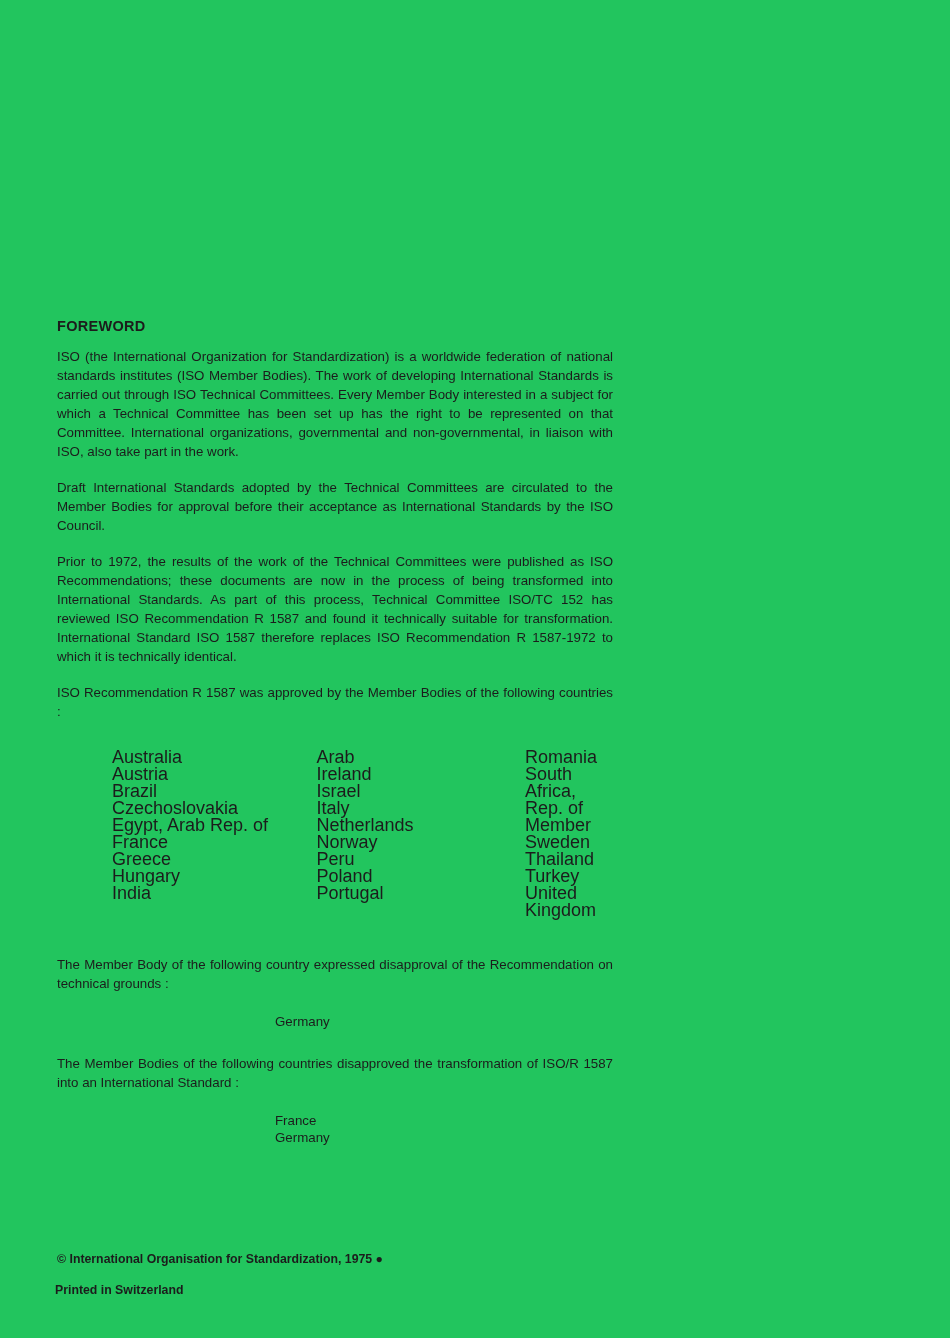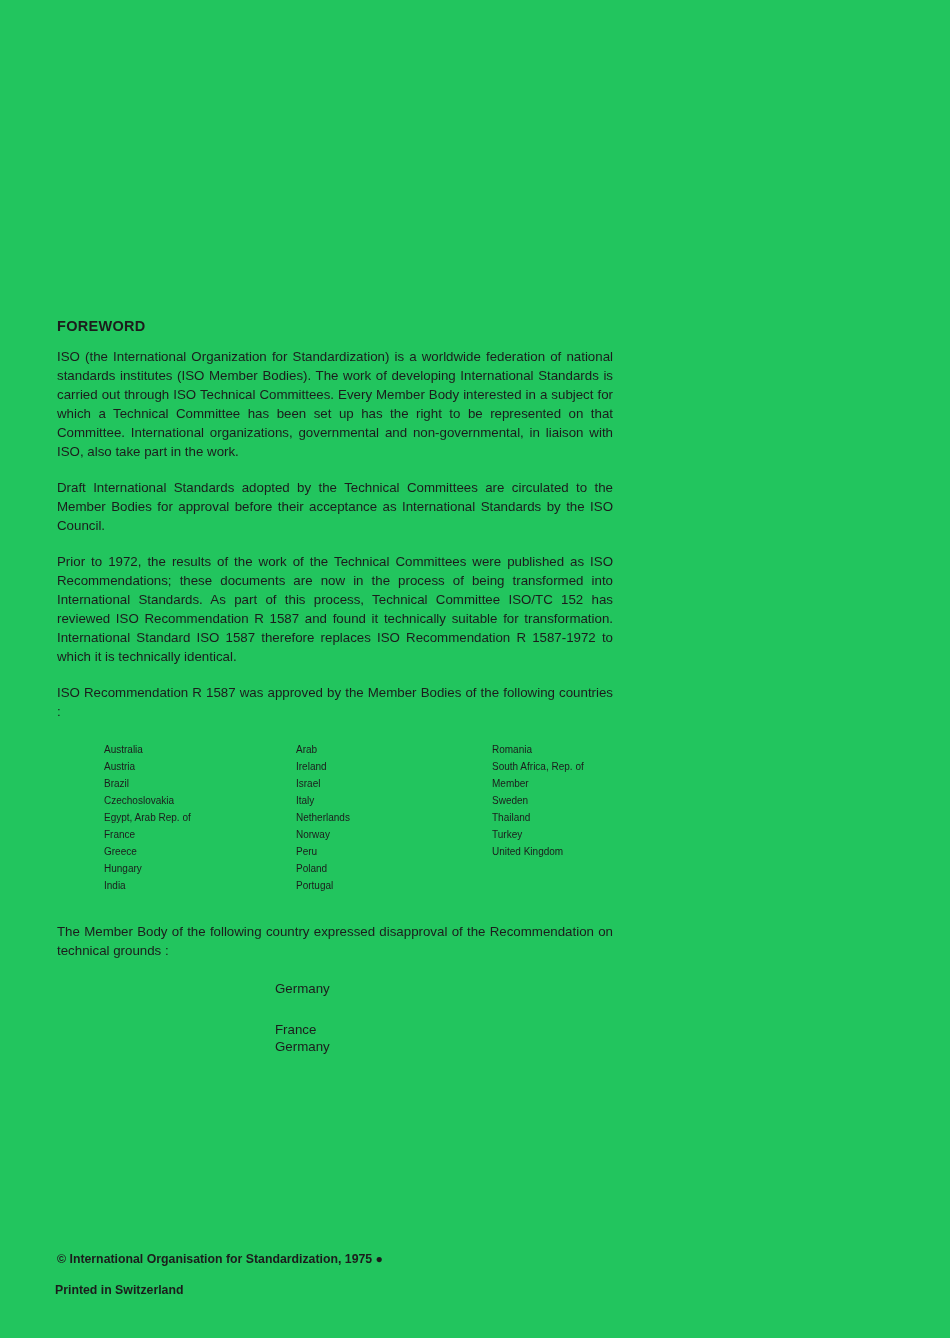--- a/index.html
+++ b/index.html
@@ -38,23 +38,23 @@
   .para.tight {
     margin-bottom: 12px;
   }
   .columns {
     display: flex;
     padding-left: 39px;
     margin: 6px 0 20px 0;
   }
   .col {
     list-style: none;
-    margin: 8px;
+    margin: 16px;
     padding: 0;
-    font-size: 10px;
+    font-size: 18px;
     line-height: 17px;
   }
   .col-1 { width: 176px; }
   .col-2 { width: 180px; }
   .col-3 { flex: 1; }
   .centered-country {
     padding-left: 218px;
     font-size: 13.3px;
     line-height: 17px;
     margin: 20px 0 24px 0;
@@ -121,20 +121,21 @@
         <li>United Kingdom</li>
       </ul>
     </div>
 
     <p class="para">The Member Body of the following country expressed disapproval of the Recommendation on technical grounds :</p>
 
     <div class="centered-country">
       <div>Germany</div>
     </div>
 
+    <p class="para">The Member Bodies of the following countries disapproved the transformation of ISO/R 1587 into an International Standard :</p>
 
     <div class="centered-country">
       <div>France</div>
       <div>Germany</div>
     </div>
 
   </div>
 
   <div class="footer-copyright">©  International Organisation for Standardization, 1975  ●</div>
   <div class="footer-printed">Printed in Switzerland</div>

